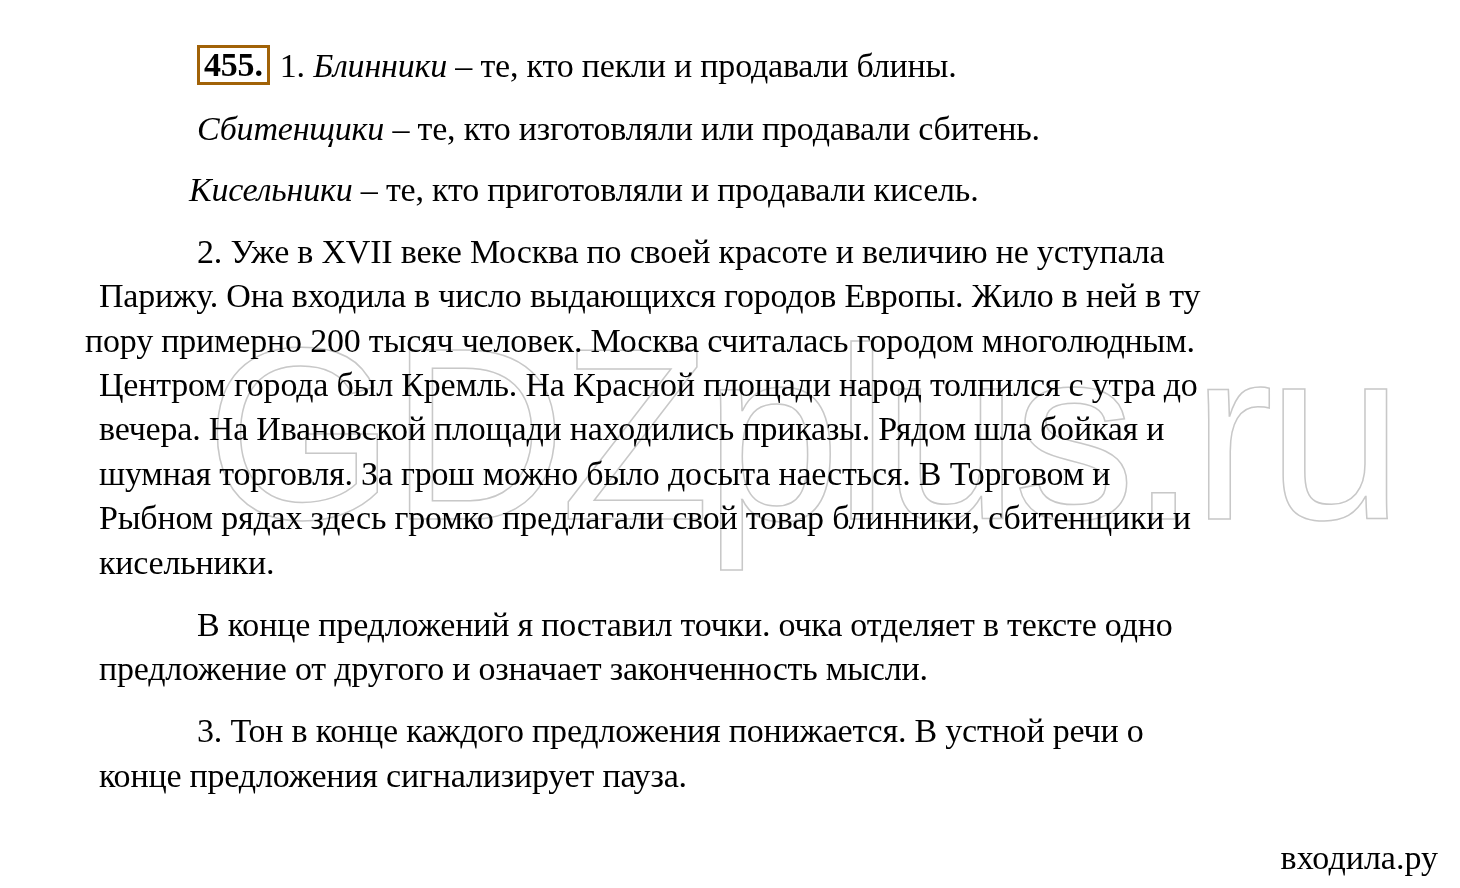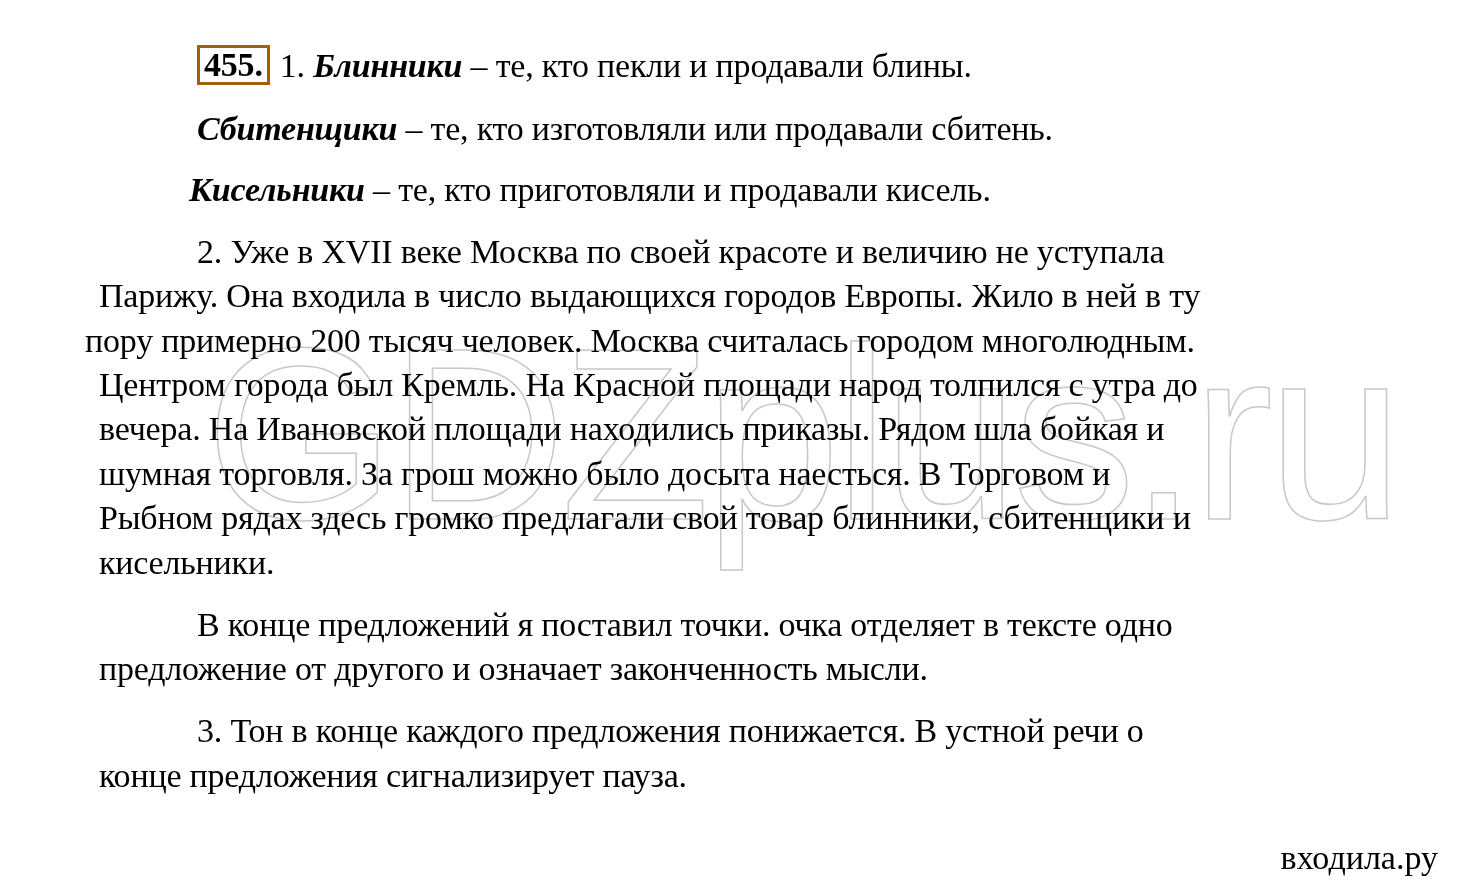--- a/index.html
+++ b/index.html
@@ -1,19 +1,19 @@
 <!DOCTYPE html>
 <html><head>
 <meta charset="utf-8">
 <style>
   html, body { margin:0; padding:0; background:#ffffff; }
   body { width:1460px; height:888px; position:relative; overflow:hidden;
          font-family:"Liberation Serif", "DejaVu Serif", serif; color:#000; }
   .line { position:absolute; font-size:34px; line-height:40px; white-space:nowrap; letter-spacing:-0.2px; }
-  .bold-italic { font-weight:bold; font-style:italic; }
+  .bold-italic { font-weight:normal; font-style:italic; }
   .task-box { display:inline-block; border:3px solid #a16207; padding:0 4px; font-weight:bold;
               line-height:34px; margin-right:10px; position:relative; top:-1px; }
   .watermark { position:absolute; left:205px; top:309px; font-family:"Liberation Sans", sans-serif;
                font-size:245px; line-height:250px; color:transparent; -webkit-text-stroke:1.5px #c8c8c8;
                letter-spacing:-6px; z-index:0; pointer-events:none; }
   .footer { position:absolute; right:22px; top:838px; font-size:34px; line-height:40px; }
   .text-layer { position:relative; z-index:1; }
 </style>
 </head>
 <body>

